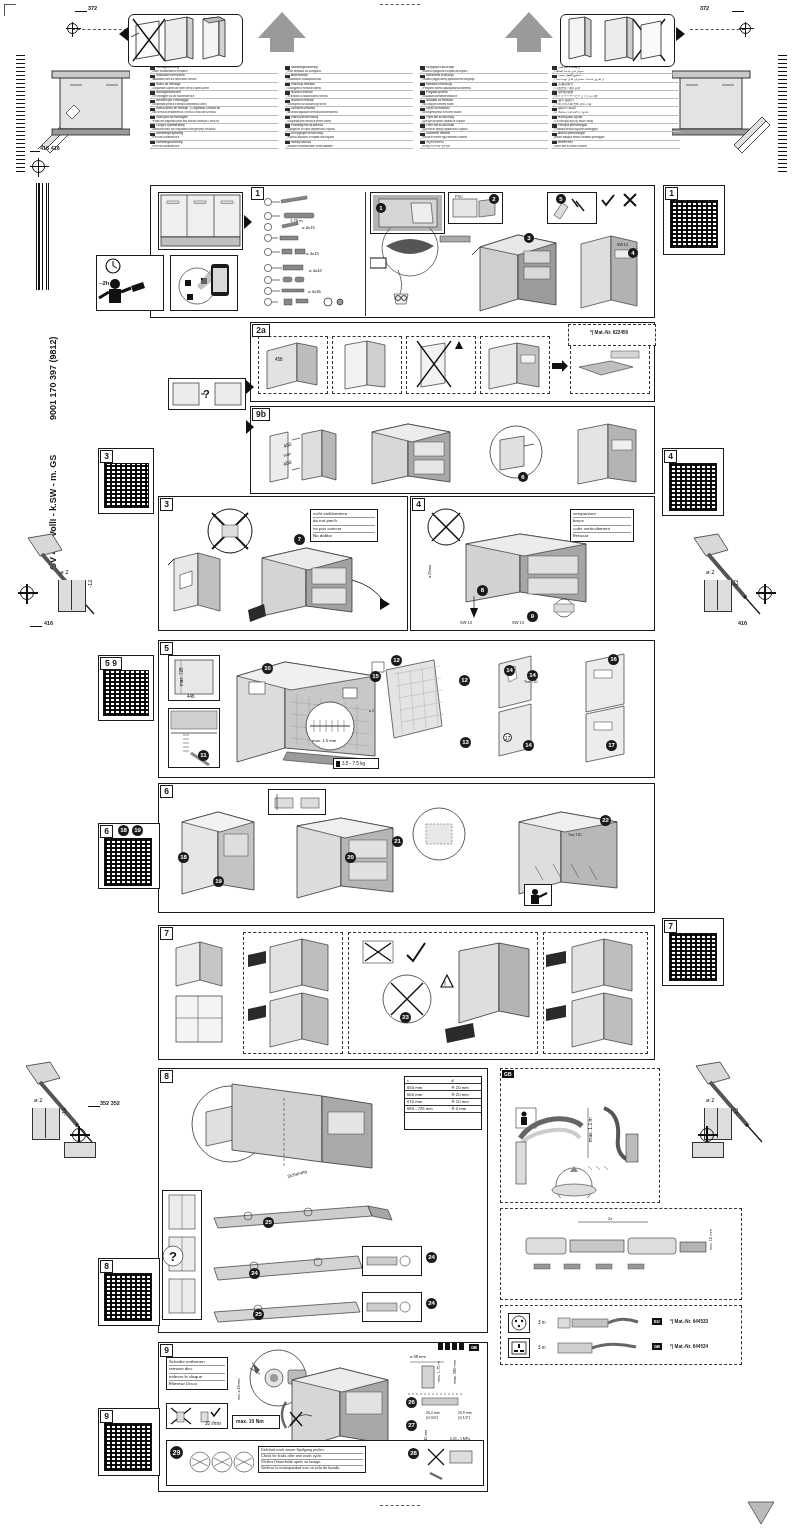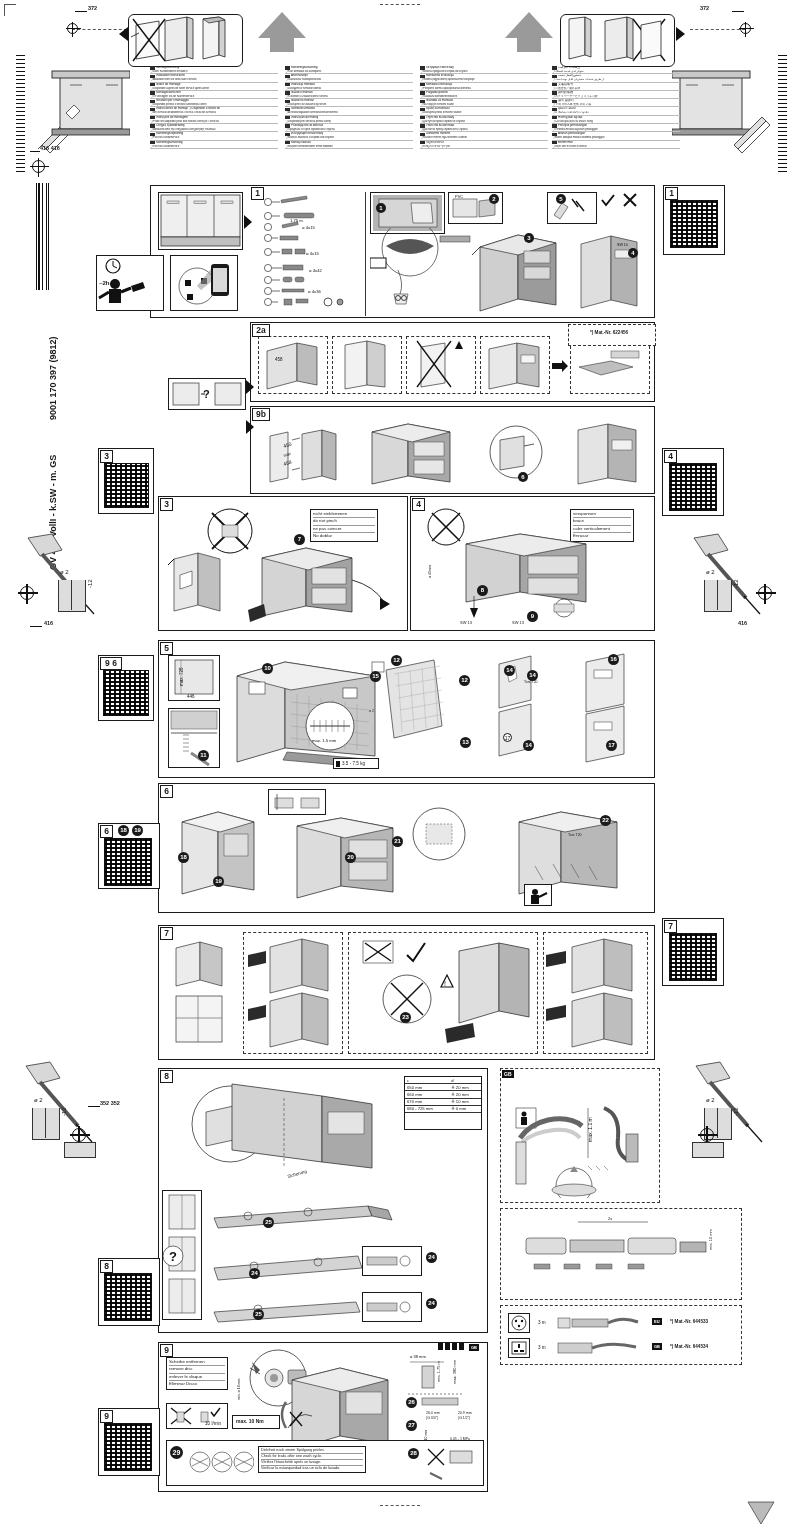--- a/index.html
+++ b/index.html
@@ -741,21 +741,21 @@
 <div class="abs lbl" style="left:734px; top:588px; font-size:6px; transform:rotate(-90deg); transform-origin:0 0;">-12</div>
 <div class="abs crosshair" style="left:758px; top:586px; width:14px; height:14px;">
   <div style="position:absolute;left:5.4px;top:-3px;width:1.2px;height:20px;background:#111;"></div>
   <div style="position:absolute;top:5.4px;left:-3px;height:1.2px;width:20px;background:#111;"></div>
 </div>
 <div class="abs dim" style="left:738px; top:620px;">416</div>
 
 <div class="abs box" style="left:158px; top:640px; width:497px; height:138px;"></div>
 <div class="stepnum" style="left:160px; top:642px;">5</div>
 <div class="abs box" style="left:98px; top:655px; width:56px; height:66px;"></div>
-<div class="stepnum" style="left:100px; top:657px; width:22px;">9  6</div>
+<div class="stepnum" style="left:100px; top:657px; width:22px;">5  9</div>
 <div class="abs qr" style="left:103px; top:670px; width:46px; height:46px;"></div>
 
 <div class="abs box" style="left:168px; top:655px; width:52px; height:46px;">
   <svg width="50" height="44" viewBox="0 0 50 44">
     <rect x="6" y="4" width="38" height="34" fill="#e8e8e8" stroke="#333" stroke-width="0.7"></rect>
     <line x1="12" y1="4" x2="12" y2="38" stroke="#666" stroke-width="0.5"></line>
     <text x="14" y="30" font-size="4.5" fill="#111" font-family="Liberation Sans" transform="rotate(-90 14 30)">max. 728</text>
     <text x="18" y="42" font-size="4.5" fill="#111" font-family="Liberation Sans">446</text>
   </svg>
 </div>

